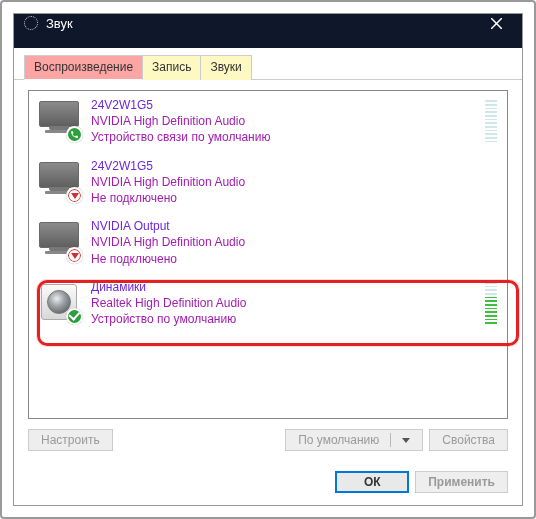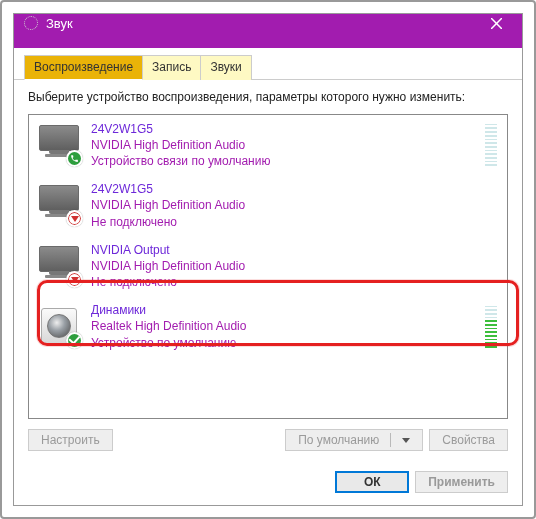--- a/index.html
+++ b/index.html
@@ -18,21 +18,21 @@
   .window {
     width: 100%;
     height: 100%;
     background: #fff;
     display: flex;
     flex-direction: column;
     border: 1px solid #999;
   }
   .titlebar {
     height: 34px;
-    background: #a21caf;
+    background: #0f172a;
     color: #fff;
     display: flex;
     align-items: center;
     padding: 0 4px 16px 10px;
   }
   .titlebar .icon-smear {
     width: 14px; height: 14px;
     margin-right: 8px;
     display: inline-block;
     position: relative;
@@ -63,21 +63,21 @@
     border-bottom: none;
     background: #fef9c3;
     margin-right: -1px;
     font-size: 12px;
     color: #333;
     cursor: pointer;
     position: relative;
     top: 1px;
   }
   .tab.active {
-    background: #eab308;
+    background: #fca5a5;
     border-bottom: 1px solid #fff;
     z-index: 2;
   }
   .pane {
     flex: 1;
     padding: 10px 14px;
     display: flex;
     flex-direction: column;
   }
   .instruction { color: #222; margin-bottom: 8px; line-height: 1.3; }
@@ -251,21 +251,20 @@
   </div>
 
   <div class="content">
     <div class="tabs">
       <div class="tab active">Воспроизведение</div>
       <div class="tab">Запись</div>
       <div class="tab">Звуки</div>
     </div>
 
     <div class="pane">
-      <div class="instruction">Выберите устройство воспроизведения, параметры которого нужно изменить:</div>
 
       <div class="device-list">
 
         <div class="device">
           <div class="dev-icon">
             <div class="monitor"></div>
             <div class="status-badge badge-phone">
               <svg viewBox="0 0 24 24">
                     <path d="M6.6 10.8c1.4 2.8 3.8 5.2 6.6 6.6l2.2-2.2c.3-.3.7-.4 1-.2 1.1.4 2.4.6 3.6.6.6 0 1 .4 1 1V20c0 .6-.4 1-1 1C10.6 21 3 13.4 3 4c0-.6.4-1 1-1h3.4c.6 0 1 .4 1 1 0 1.2.2 2.5.6 3.6.1.3 0 .7-.2 1l-2.2 2.2z"></path>
                   </svg>

